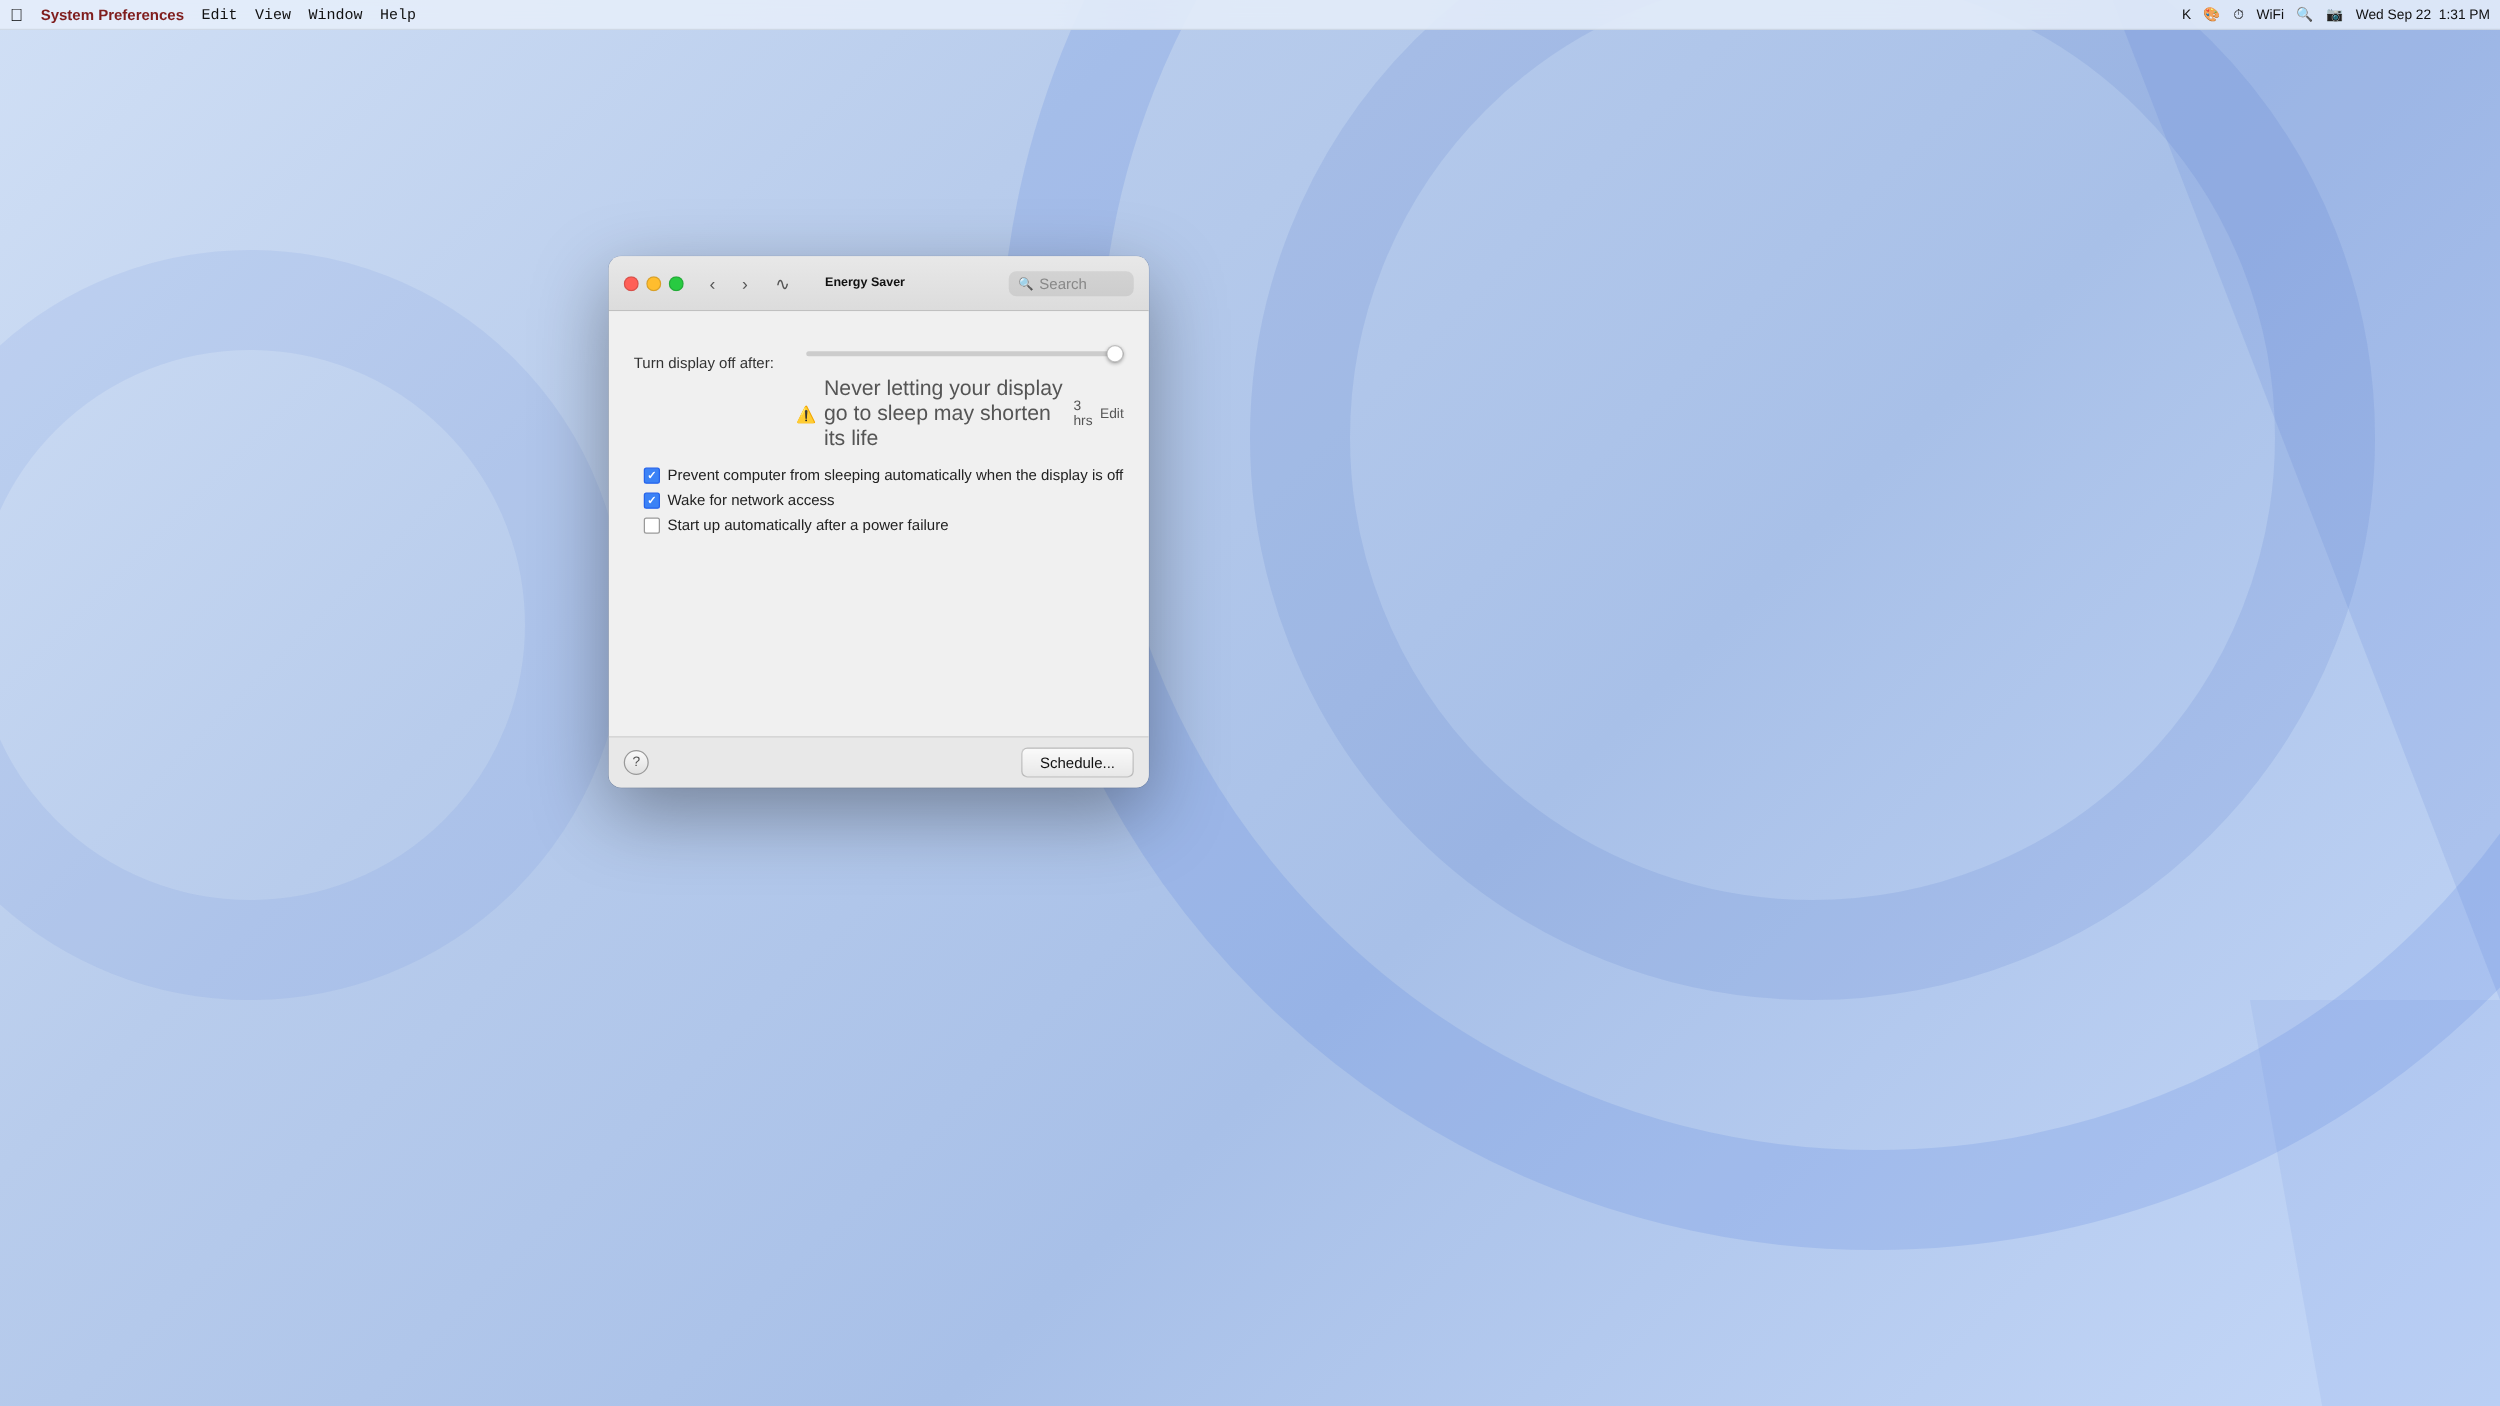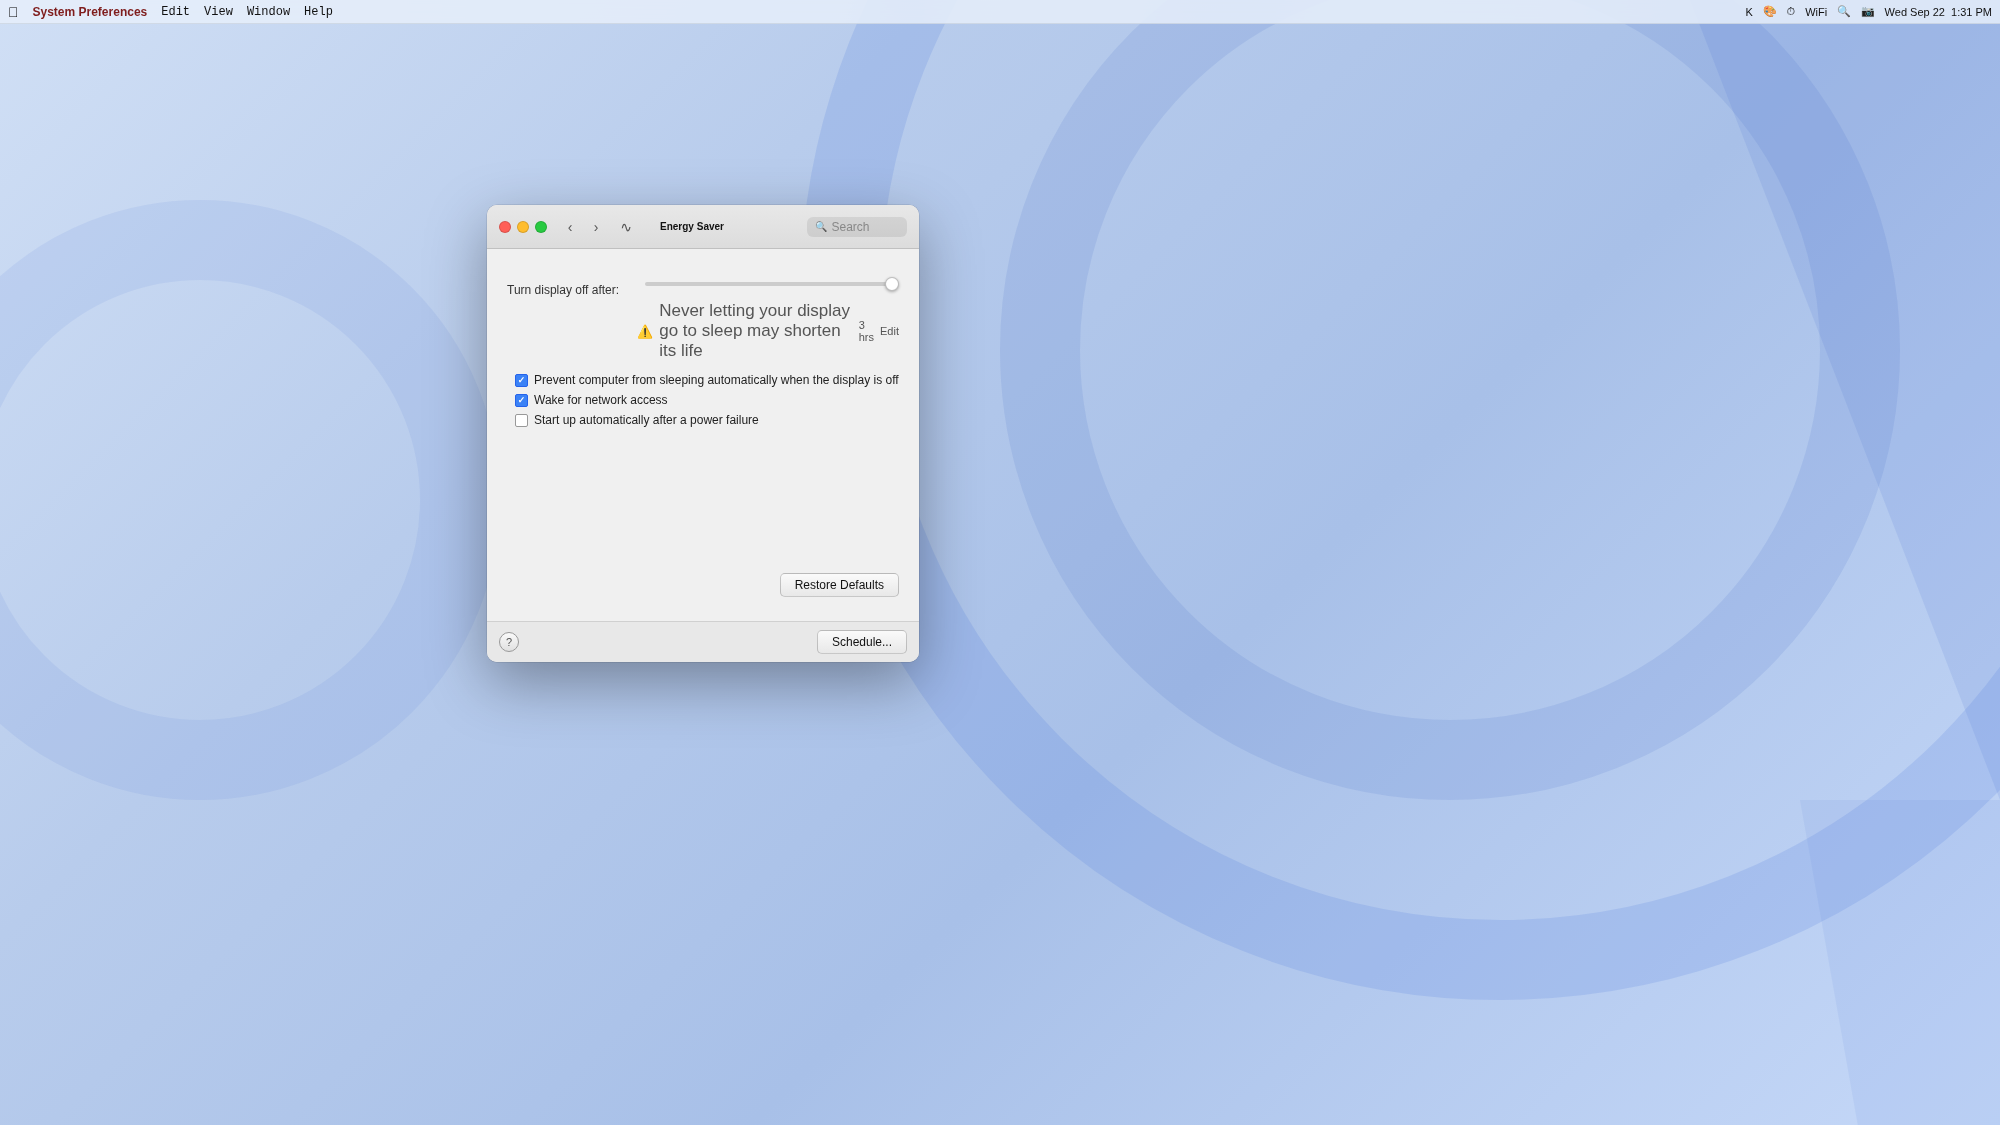--- a/index.html
+++ b/index.html
@@ -447,23 +447,20 @@
       </div>
 
       <div class="checkbox-row">
         <div class="checkbox unchecked">
         </div>
         <span class="checkbox-label">Start up automatically after a power failure</span>
       </div>
 
     </div>
 
-    <div style="display:flex; justify-content:flex-end; padding-bottom:8px;">
-      <button class="btn">Restore Defaults</button>
-    </div>
   </div>
 
   <div class="window-footer">
     <div class="help-btn">?</div>
     <button class="btn">Schedule...</button>
   </div>
 
 </div>
 
 </body></html>

